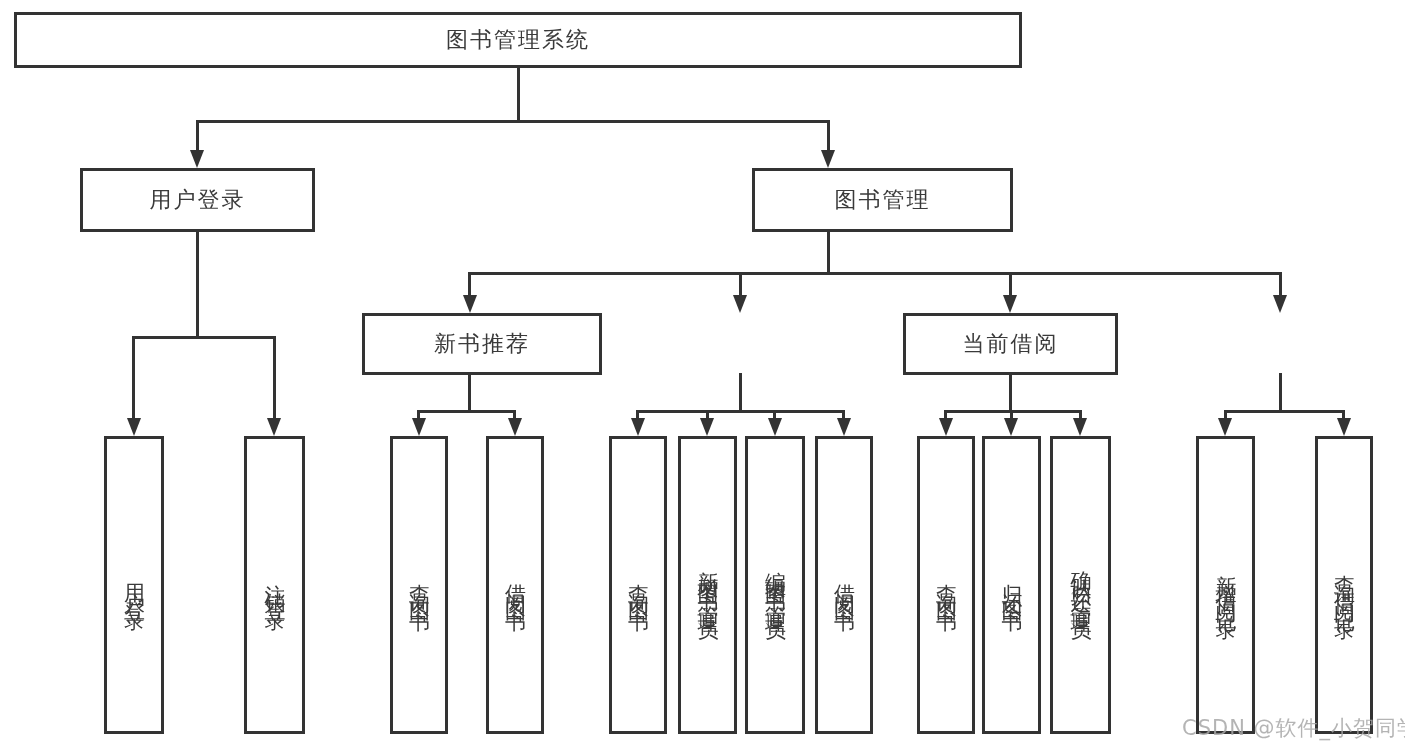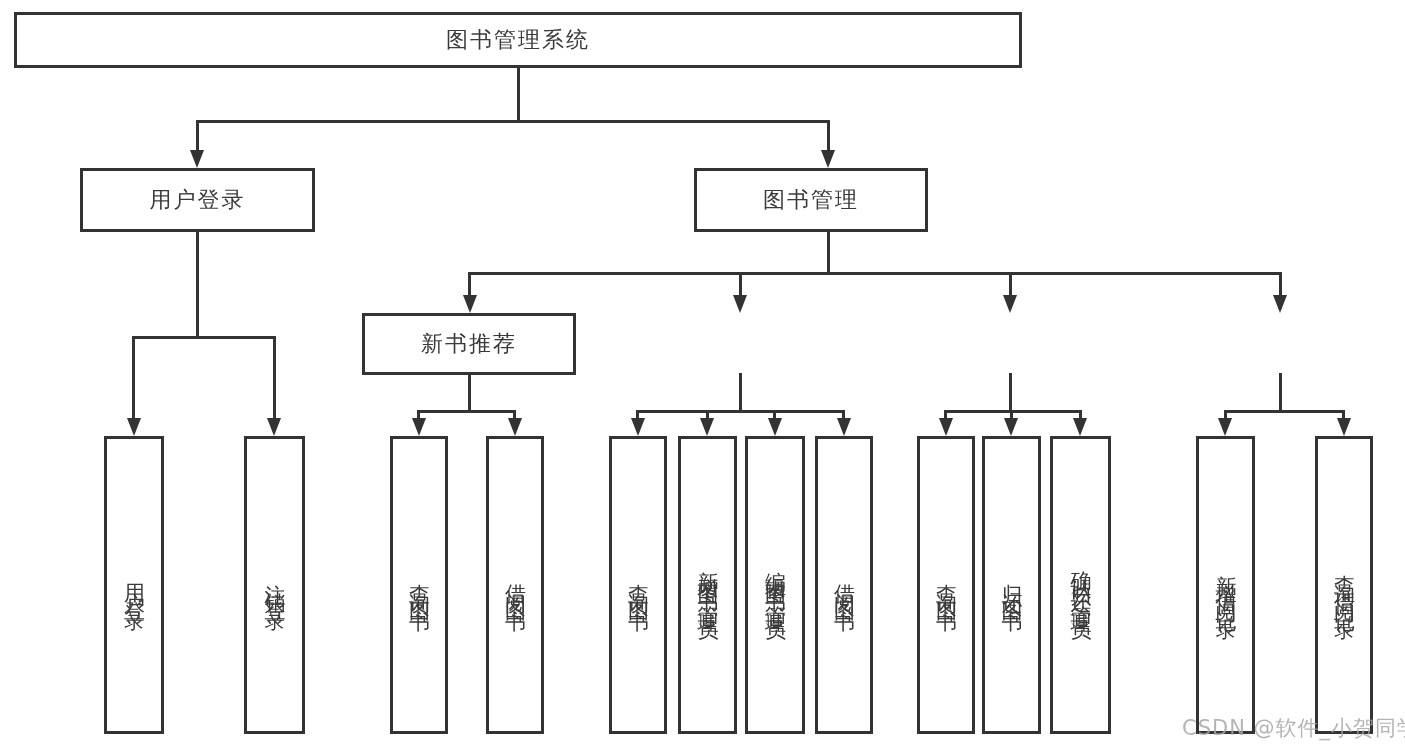--- a/index.html
+++ b/index.html
@@ -63,21 +63,21 @@
   <div class="vline" style="left:517px;top:66px;height:56px;"></div>
   <div class="hline" style="left:196px;top:120px;width:634px;"></div>
   <div class="vline" style="left:196px;top:120px;height:32px;"></div>
   <div class="arrow" style="left:190px;top:150px;"></div>
   <div class="vline" style="left:827px;top:120px;height:32px;"></div>
   <div class="arrow" style="left:821px;top:150px;"></div>
 
   <div class="box" style="left:80px;top:168px;width:235px;height:64px;">
     <span class="hlabel">用户登录</span>
   </div>
-  <div class="box" style="left:694px;top:168px;width:234px;height:64px;text-align:right;">
+  <div class="box" style="left:752px;top:168px;width:261px;height:64px;text-align:right;">
     <span class="hlabel">图书管理</span>
   </div>
 
   <div class="vline" style="left:196px;top:230px;height:108px;"></div>
   <div class="hline" style="left:132px;top:336px;width:144px;"></div>
   <div class="vline" style="left:132px;top:336px;height:84px;"></div>
   <div class="arrow" style="left:127px;top:418px;"></div>
   <div class="vline" style="left:273px;top:336px;height:84px;"></div>
   <div class="arrow" style="left:267px;top:418px;"></div>
 
@@ -85,22 +85,25 @@
   <div class="hline" style="left:468px;top:272px;width:814px;"></div>
   <div class="vline" style="left:468px;top:272px;height:25px;"></div>
   <div class="arrow" style="left:463px;top:295px;"></div>
   <div class="vline" style="left:739px;top:272px;height:25px;"></div>
   <div class="arrow" style="left:733px;top:295px;"></div>
   <div class="vline" style="left:1009px;top:272px;height:25px;"></div>
   <div class="arrow" style="left:1003px;top:295px;"></div>
   <div class="vline" style="left:1279px;top:272px;height:25px;"></div>
   <div class="arrow" style="left:1273px;top:295px;"></div>
 
-  <div class="box" style="left:362px;top:313px;width:214px;height:62px;">
+  <div class="box" style="left:362px;top:313px;width:240px;height:62px;">
     <span class="hlabel">新书推荐</span>
+  </div>
+  <div class="box" style="left:903px;top:313px;width:215px;height:62px;">
+    <span class="hlabel">当前借阅</span>
   </div>
 
   <div class="vline" style="left:468px;top:373px;height:39px;"></div>
   <div class="vline" style="left:739px;top:373px;height:39px;"></div>
   <div class="vline" style="left:1009px;top:373px;height:39px;"></div>
   <div class="vline" style="left:1279px;top:373px;height:39px;"></div>
 
   <div class="hline" style="left:417px;top:410px;width:99px;"></div>
   <div class="vline" style="left:417px;top:410px;height:10px;"></div>
   <div class="arrow" style="left:412px;top:418px;"></div>

